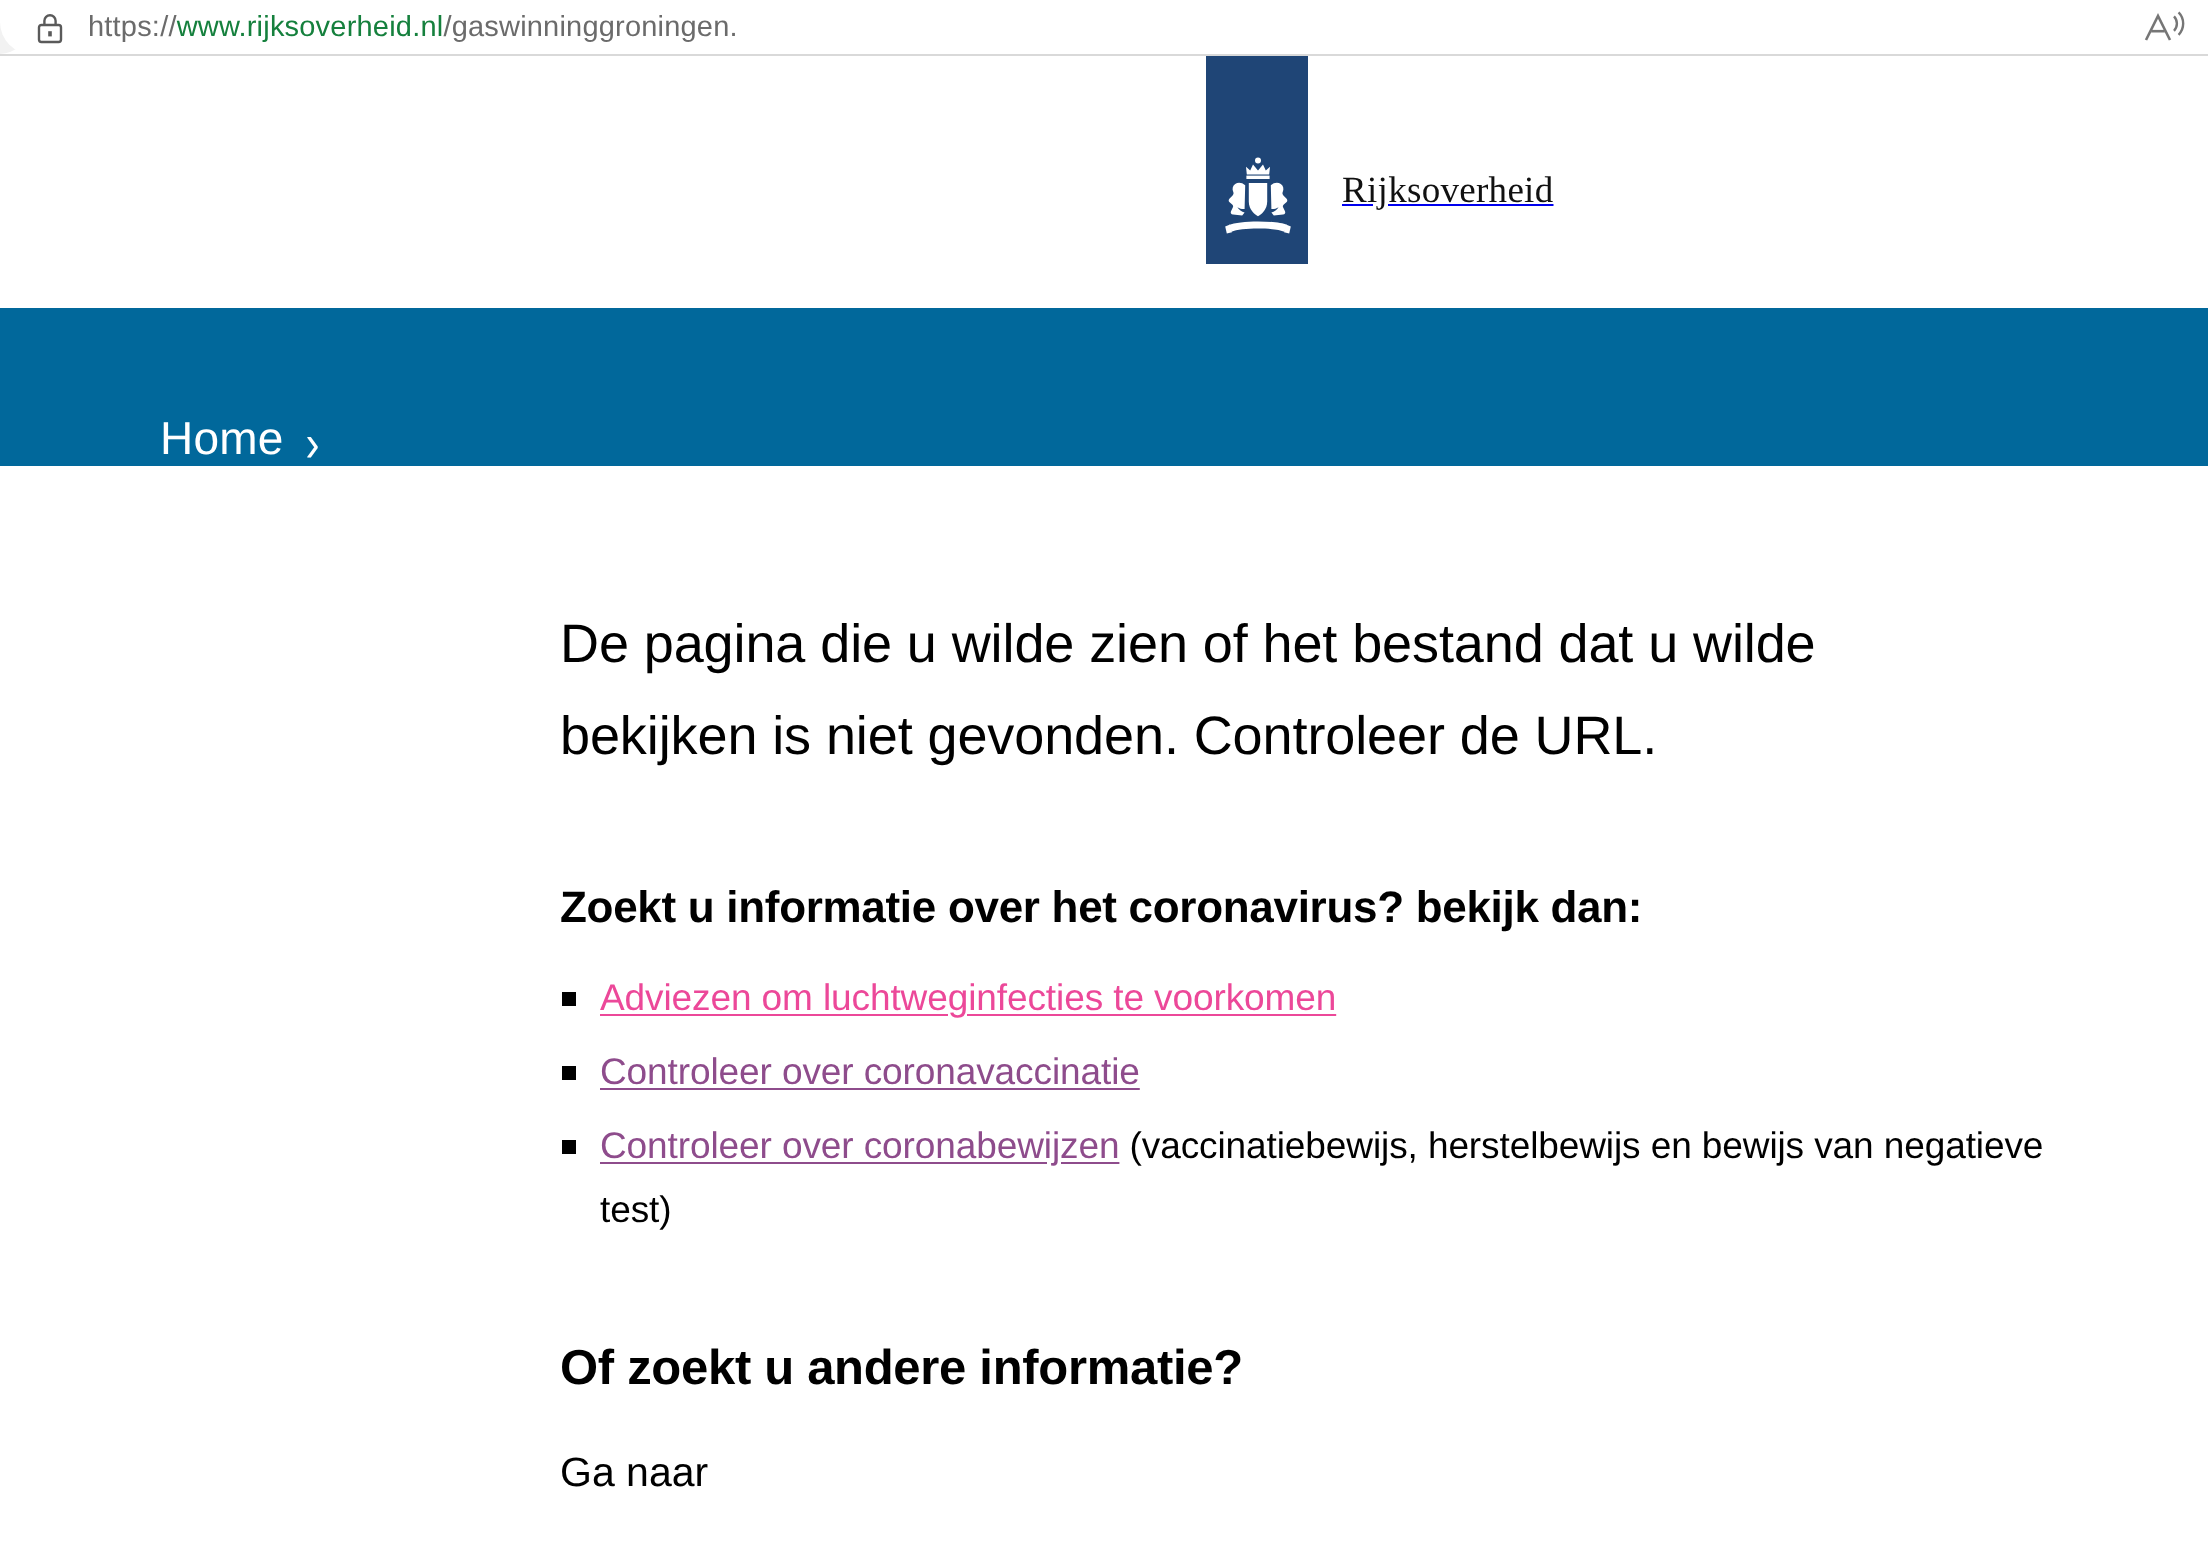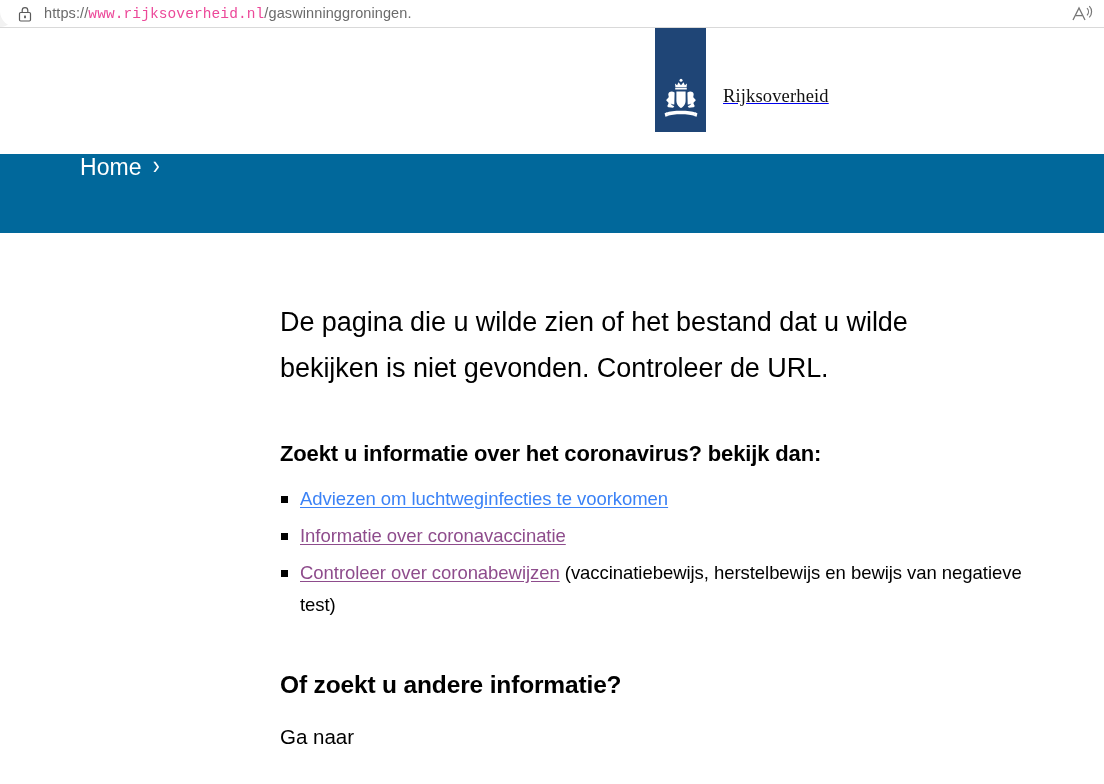--- a/index.html
+++ b/index.html
@@ -55,40 +55,39 @@
     display: block;
   }
   .url-text {
     font-family: "Liberation Sans", sans-serif;
     font-size: 14.5px;
     letter-spacing: 0.1px;
     white-space: nowrap;
     color: #6b6b6b;
   }
   .url-text .url-host {
-    color: #ec4899;
-    font-family: Liberation Mono, monospace;
+    color: #15803d;
   }
   .read-aloud-icon {
     position: absolute;
     right: 9px;
     top: 3px;
     width: 24px;
     height: 22px;
   }
 
   
   .site-header {
     height: 126px;
     background: #ffffff;
     position: relative;
   }
   .logo-wrap {
     position: absolute;
-    left: 655px;
+    left: 603px;
     top: 0;
     display: flex;
     align-items: flex-end;
   }
   .logo-banner {
     width: 51px;
     height: 104px;
     background: #1f4576;
     display: flex;
     align-items: flex-end;
@@ -107,21 +106,21 @@
     letter-spacing: 0.15px;
     align-self: flex-end;
     margin-bottom: 25px;
   }
 
   
   .breadcrumb-bar {
     height: 79px;
     background: #01689b;
     display: flex;
-    align-items: flex-start;
+    align-items: flex-end;
     padding-left: 80px;
     box-sizing: border-box;
   }
   .breadcrumb-link {
     color: #ffffff;
     font-size: 23px;
     text-decoration: none;
     font-family: "Liberation Sans", sans-serif;
     letter-spacing: 0.1px;
   }
@@ -183,21 +182,21 @@
   }
   ul.link-list > li .bullet-icon {
     position: absolute;
     left: 1px;
     top: 13px;
     width: 7px;
     height: 7px;
     background: #000000;
   }
   a.content-link {
-    color: #3b82f6;
+    color: #ec4899;
     text-decoration: underline;
     text-underline-offset: 2px;
   }
   a.content-link.visited {
     color: #8e4c8c;
   }
   .ext-arrow-icon {
     display: inline-block;
     width: 14px;
     height: 14px;
@@ -276,21 +275,21 @@
 
   <h2 class="section-title">Zoekt u informatie over het coronavirus? bekijk dan:</h2>
 
   <ul class="link-list">
     <li>
       <span class="bullet-icon"></span>
       <a class="content-link" href="#">Adviezen om luchtweginfecties te voorkomen</a>
     </li>
     <li>
       <span class="bullet-icon"></span>
-      <a class="content-link visited" href="#">Informatie over coronavaccinatie</a>
+      <a class="content-link visited" href="#">Controleer over coronavaccinatie</a>
     </li>
     <li>
       <span class="bullet-icon"></span>
       <a class="content-link visited" href="#">Controleer over coronabewijzen</a><span> (vaccinatiebewijs, herstelbewijs en bewijs van negatieve test)</span>
     </li>
   </ul>
 
   <h2 class="section-title-bottom">Of zoekt u andere informatie?</h2>
   <p class="bottom-text">Ga naar</p>
 </main>

